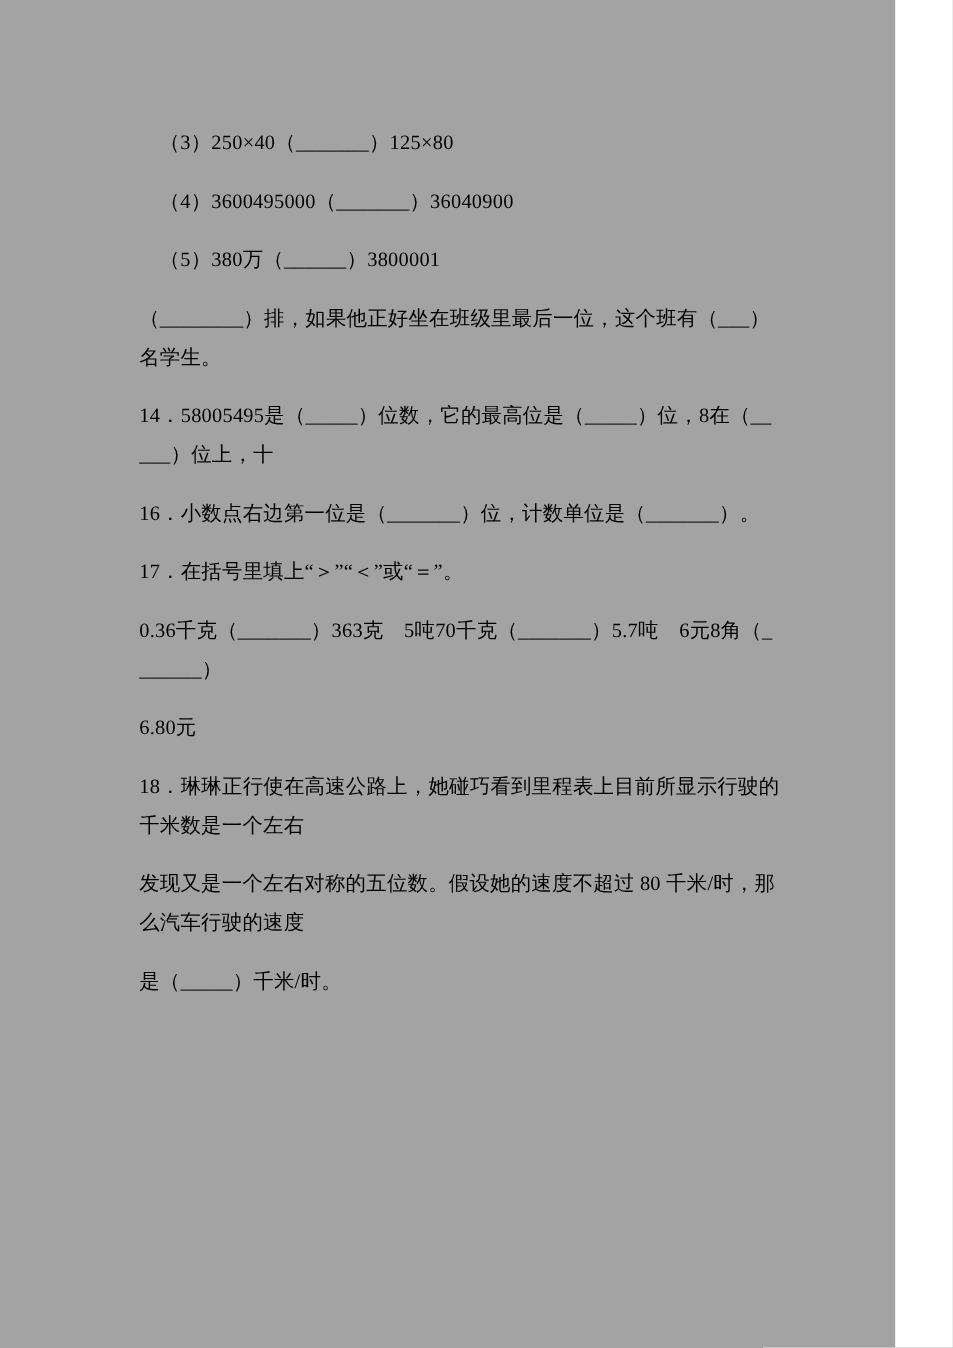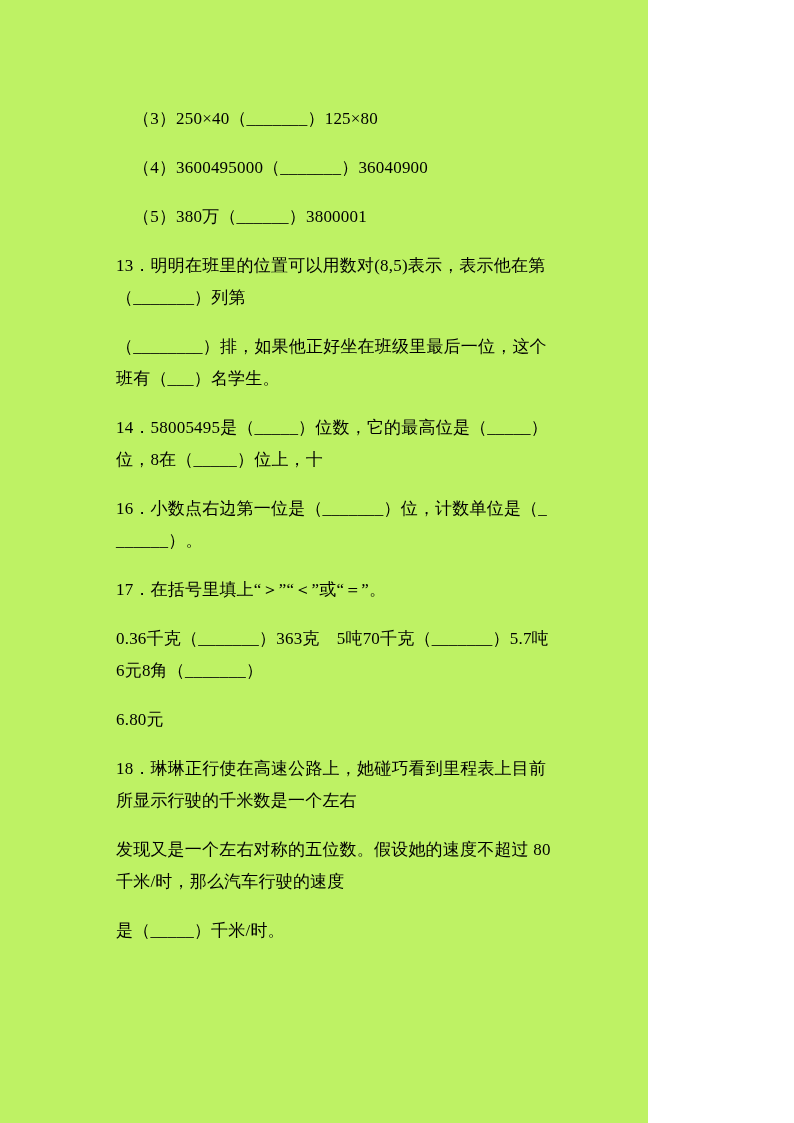--- a/index.html
+++ b/index.html
@@ -7,23 +7,23 @@
     padding: 0;
   }
   body {
     width: 794px;
     height: 1123px;
     background: #ffffff;
     overflow: hidden;
   }
   .page {
     box-sizing: border-box;
-    width: 648px;
+    width: 746px;
     height: 1123px;
-    background: #bef264;
+    background: #a3a3a3;
     color: #000000;
     font-family: "Liberation Serif", "DejaVu Serif", serif;
     padding: 86px 96px 0 116px;
   }
   .line {
     font-size: 17px;
     line-height: 32px;
     white-space: pre-wrap;
     word-break: break-all;
     letter-spacing: 0.2px;
@@ -32,21 +32,20 @@
     padding-left: 17px;
   }
 </style>
 </head>
 <body>
 
 <div class="page">
   <p class="line indent">（3）250×40（_______）125×80</p>
   <p class="line indent">（4）3600495000（_______）36040900</p>
   <p class="line indent">（5）380万（______）3800001</p>
-  <p class="line">13．明明在班里的位置可以用数对(8,5)表示，表示他在第（_______）列第</p>
   <p class="line">（________）排，如果他正好坐在班级里最后一位，这个班有（___）名学生。</p>
   <p class="line">14．58005495是（_____）位数，它的最高位是（_____）位，8在（_____）位上，十</p>
   <p class="line">16．小数点右边第一位是（_______）位，计数单位是（_______）。</p>
   <p class="line">17．在括号里填上“＞”“＜”或“＝”。</p>
   <p class="line">0.36千克（_______）363克　5吨70千克（_______）5.7吨　6元8角（_______）</p>
   <p class="line">6.80元</p>
   <p class="line">18．琳琳正行使在高速公路上，她碰巧看到里程表上目前所显示行驶的千米数是一个左右</p>
   <p class="line">发现又是一个左右对称的五位数。假设她的速度不超过 80 千米/时，那么汽车行驶的速度</p>
   <p class="line">是（_____）千米/时。</p>
 

